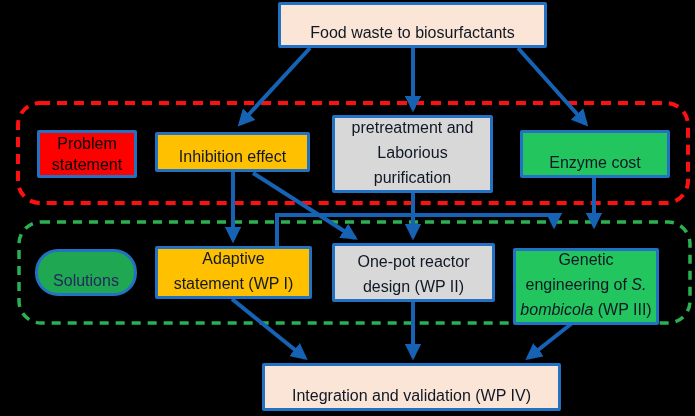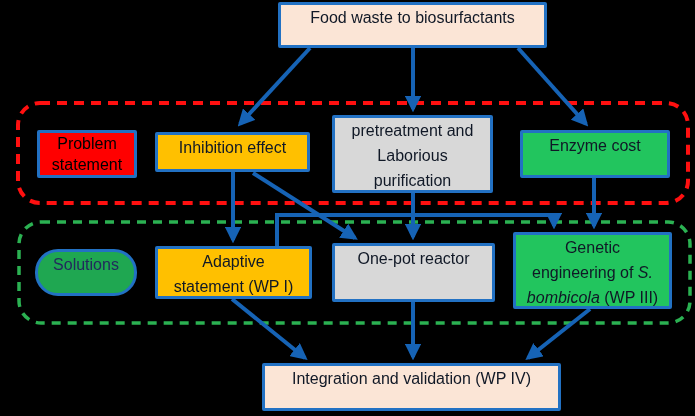--- a/index.html
+++ b/index.html
@@ -4,21 +4,21 @@
 <style>
   html,body{margin:0;padding:0;background:#000;}
   .canvas{
     position:relative;width:695px;height:416px;background:#000000;
     font-family:"Liberation Sans",sans-serif;overflow:hidden;
   }
   .overlay{position:absolute;left:0;top:0;width:695px;height:416px;}
   .box{
     position:absolute;box-sizing:border-box;
     border:3px solid #2271C3;border-radius:2px;
-    display:flex;flex-direction:column;align-items:center;justify-content:flex-start;
+    display:flex;flex-direction:column;align-items:center;justify-content:flex-end;
     text-align:center;font-size:16px;line-height:25px;color:#101826;
   }
   .peach{background:#FBE5D6;}
   .redfill{background:#FF0000;color:#000000;line-height:21px;}
   .amber{background:#FFC000;}
   .grayfill{background:#D8D8D8;}
   .bluefill{background:#22c55e;}
   .greenfill{background:#1FA751;color:#222A5C;border-radius:23px;}
   .it{font-style:italic;}
   .ln{white-space:pre-wrap;}
@@ -80,23 +80,24 @@
     <span class="ln">Solutions</span>
   </div>
 
   <div class="box amber" style="left:155px;top:246px;width:157px;height:53px">
     <div class="ln">Adaptive</div>
     <div class="ln">statement (WP I)</div>
   </div>
 
   <div class="box grayfill" style="left:332px;top:243px;width:163px;height:59px">
     <div class="ln">One-pot reactor</div>
+    <div class="ln">design (WP II)</div>
   </div>
 
-  <div class="box bluefill" style="left:513px;top:232px;width:159px;height:77px">
+  <div class="box bluefill" style="left:513px;top:248px;width:146px;height:77px">
     <div class="ln">Genetic</div>
     <div class="ln"><span>engineering of </span><span class="it">S.</span></div>
     <div class="ln"><span class="it">bombicola</span><span> (WP III)</span></div>
   </div>
 
   <div class="box peach" style="left:262px;top:363px;width:299px;height:48px">
     <span class="ln">Integration and validation (WP IV)</span>
   </div>
 
 </div>

